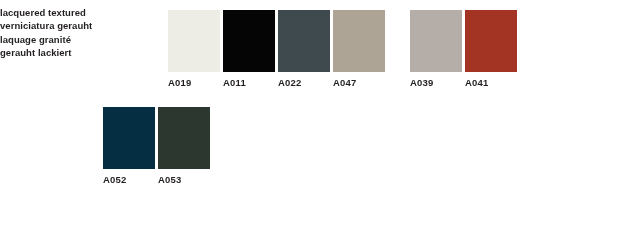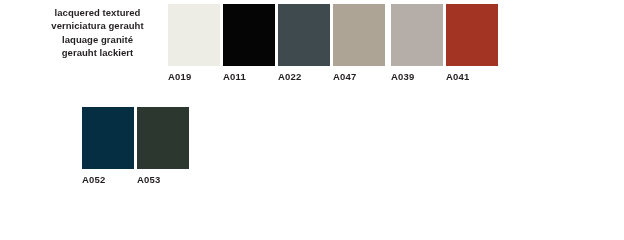--- a/index.html
+++ b/index.html
@@ -12,24 +12,23 @@
     height: 195px;
     font-family: "Liberation Sans", sans-serif;
     color: #2b2b2b;
     position: relative;
     overflow: hidden;
   }
 
   
   #finish-legend {
     position: absolute;
-    left: 25px;
+    left: 0;
     top: 6px;
     width: 145px;
-    text-align: center;
   }
   .legend-line {
     font-size: 9.5px;
     line-height: 13.4px;
     font-weight: bold;
     letter-spacing: 0.05px;
     color: #231f20;
     white-space: nowrap;
   }
 
@@ -41,30 +40,30 @@
     width: 624px;
     height: 195px;
   }
   .swatch-row {
     position: absolute;
     left: 0;
     width: 624px;
     display: flex;
     align-items: flex-start;
   }
-  #swatch-row-1 { top: 4px; }
+  #swatch-row-1 { top: 10px; }
   #swatch-row-2 { top: 107px; }
 
   .swatch-group {
     display: flex;
     align-items: flex-start;
   }
   #swatch-group-1a { margin-left: 168px; }
-  #swatch-group-1b { margin-left: 3px; }
-  #swatch-group-2a { margin-left: 82px; }
+  #swatch-group-1b { margin-left: 22px; }
+  #swatch-group-2a { margin-left: 103px; }
 
   .swatch-cell {
     width: 52px;
     margin-right: 3px;
   }
   .swatch-chip {
     width: 52px;
     height: 62px;
     display: block;
   }

